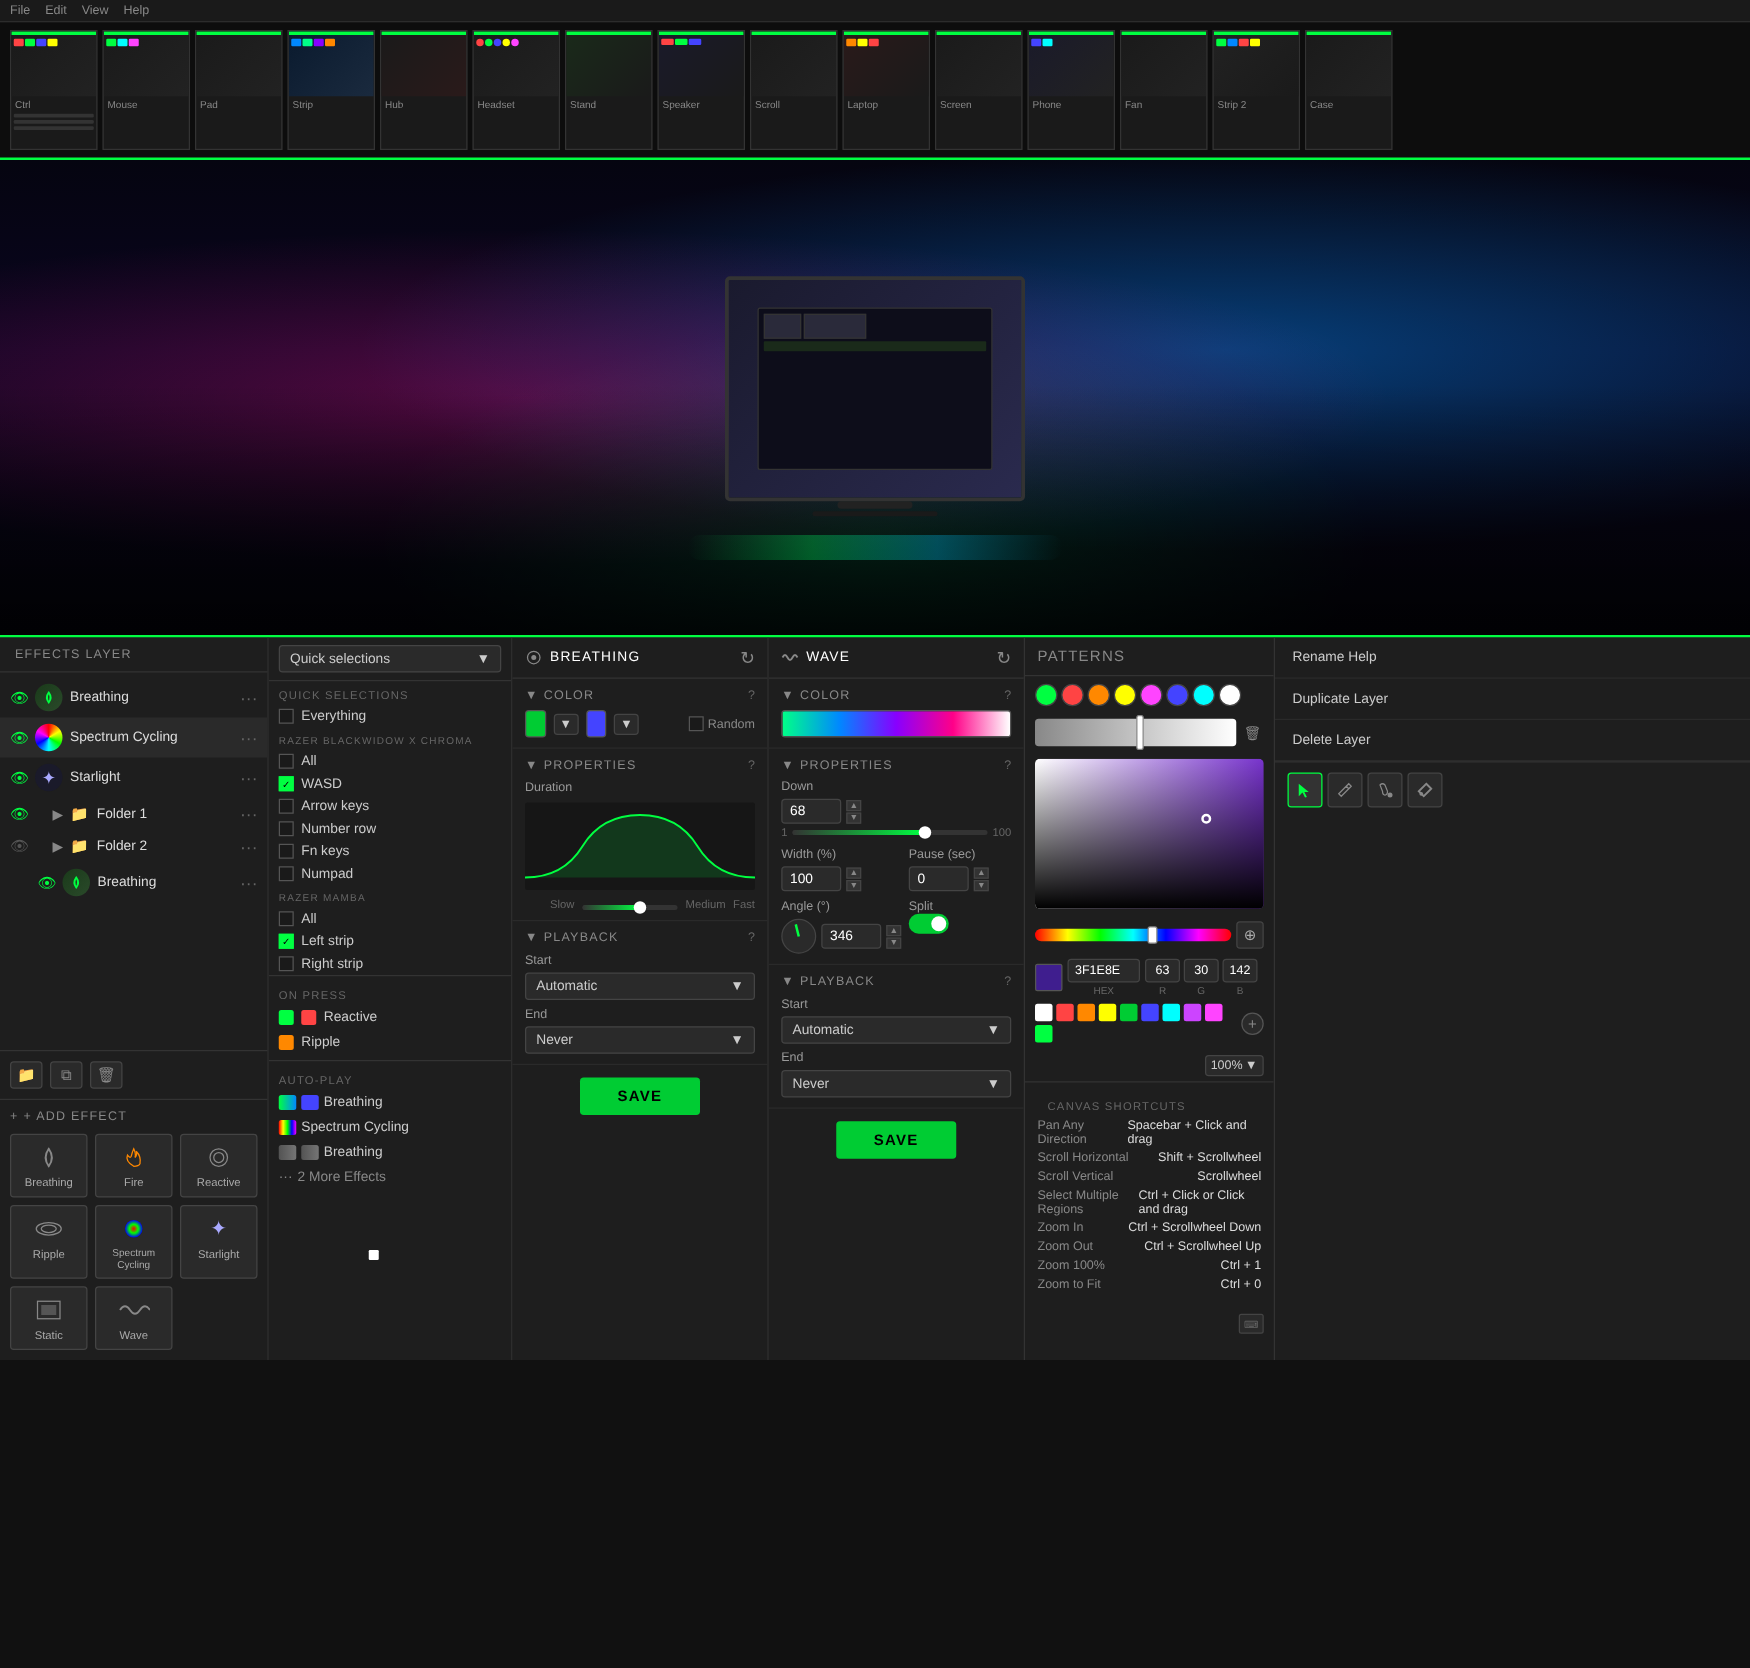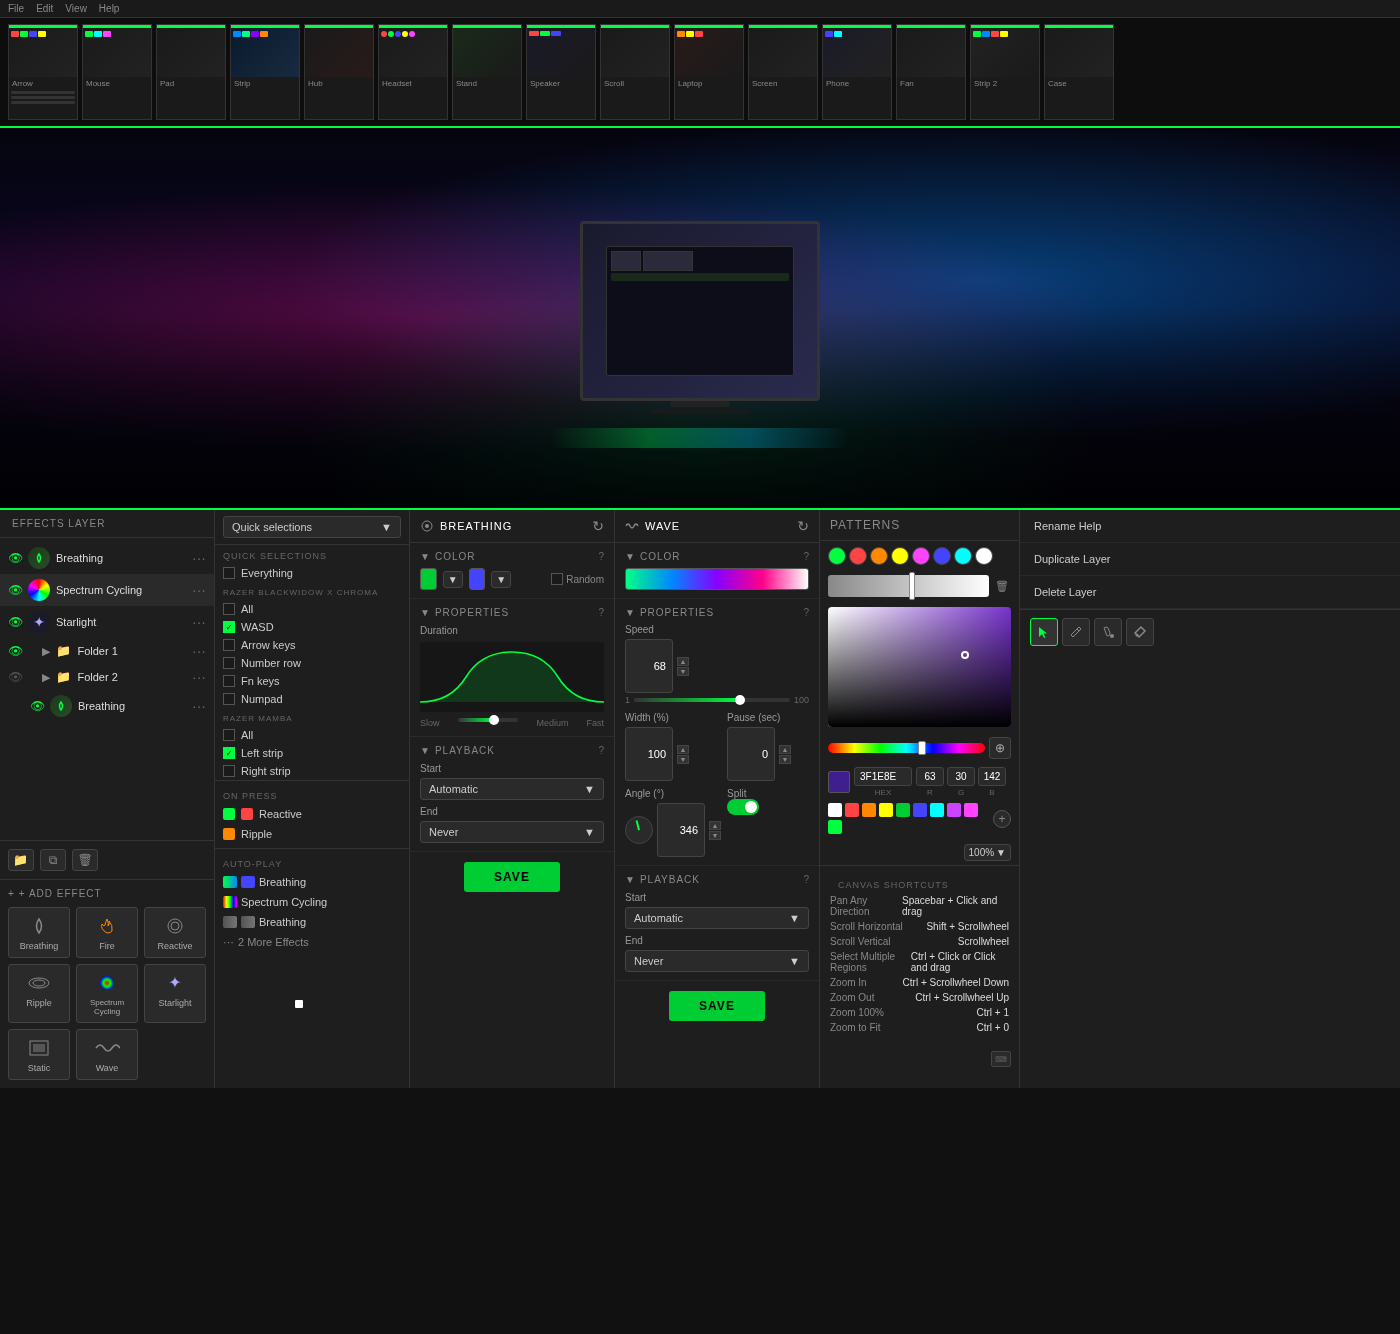--- a/index.html
+++ b/index.html
@@ -382,23 +382,24 @@
       height: 70px;
       position: relative;
       background: #161616;
       border-radius: 2px;
       margin: 6px 0;
       overflow: hidden;
     }
 
     .slider-row {
       display: flex;
-      align-items: flex-start;
-      gap: 18px;
+      align-items: flex-end;
+      gap: 6px;
       margin-top: 4px;
+      margin-left: 20px;
     }
     .slider-label-sm { font-size: 9px; color: #666; }
     .slider-track {
       flex: 1;
       height: 4px;
       background: #333;
       border-radius: 2px;
       position: relative;
       cursor: pointer;
     }
@@ -465,25 +466,25 @@
     .number-input-row {
       display: flex;
       align-items: center;
       gap: 4px;
       margin-top: 4px;
     }
     .num-input {
       background: #2a2a2a;
       border: 1px solid #444;
       border-radius: 3px;
-      padding: 20px 6px;
+      padding: 3px 6px;
       color: #fff;
       font-size: 11px;
       width: 48px;
-      text-align: right;
+      text-align: left;
     }
     .num-spinners {
       display: flex;
       flex-direction: column;
       gap: 1px;
     }
     .num-spinner {
       width: 12px;
       height: 9px;
       background: #333;
@@ -826,21 +827,21 @@
   <div class="device-card">
     <div class="device-card-top" style="background:linear-gradient(135deg,#1a1a1a,#222);">
       <div class="green-bar"></div>
       <div style="display:flex;gap:1px;padding:3px 2px;">
         <div style="width:8px;height:6px;background:#ff4444;border-radius:1px;"></div>
         <div style="width:8px;height:6px;background:#00ff41;border-radius:1px;"></div>
         <div style="width:8px;height:6px;background:#4444ff;border-radius:1px;"></div>
         <div style="width:8px;height:6px;background:#ffff00;border-radius:1px;"></div>
       </div>
     </div>
-    <div class="device-card-bottom">Arrow</div>
+    <div class="device-card-bottom">Ctrl</div>
     <div style="height:3px;background:#333;margin:1px 2px;border-radius:1px;"></div>
     <div style="height:3px;background:#333;margin:1px 2px;border-radius:1px;"></div>
     <div style="height:3px;background:#333;margin:1px 2px;border-radius:1px;"></div>
   </div>
   <div class="device-card">
     <div class="device-card-top" style="background:linear-gradient(135deg,#1a1a1a,#222);">
       <div class="green-bar"></div>
       <div style="display:flex;gap:1px;padding:3px 2px;">
         <div style="width:8px;height:6px;background:#00ff41;border-radius:1px;"></div>
         <div style="width:8px;height:6px;background:#00ffff;border-radius:1px;"></div>
@@ -1339,21 +1340,21 @@
 
     <div class="props-section">
       <div class="section-title-row">
         <span class="section-title">
           <span>▼</span>
           <span>PROPERTIES</span>
         </span>
         <span class="help-icon">?</span>
       </div>
       <div class="prop-row">
-        <span class="prop-label">Speed</span>
+        <span class="prop-label">Down</span>
       </div>
       <div class="number-input-row">
         <div class="num-input">68</div>
         <div class="num-spinners">
           <div class="num-spinner">▲</div>
           <div class="num-spinner">▼</div>
         </div>
       </div>
       <div style="display:flex;align-items:center;gap:4px;margin-top:2px;">
         <span style="font-size:9px;color:#666;">1</span>

